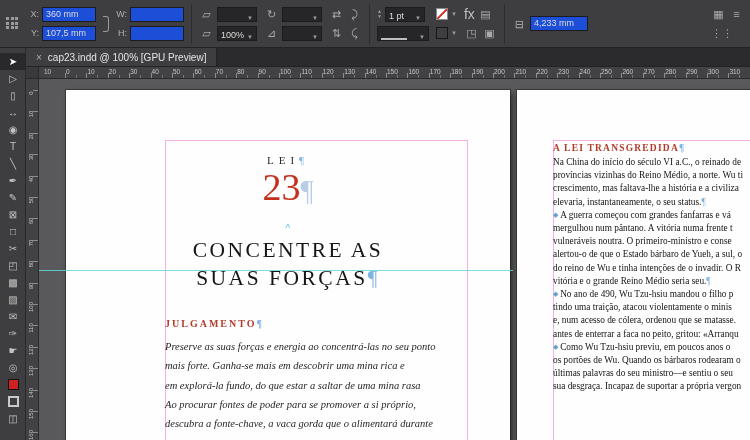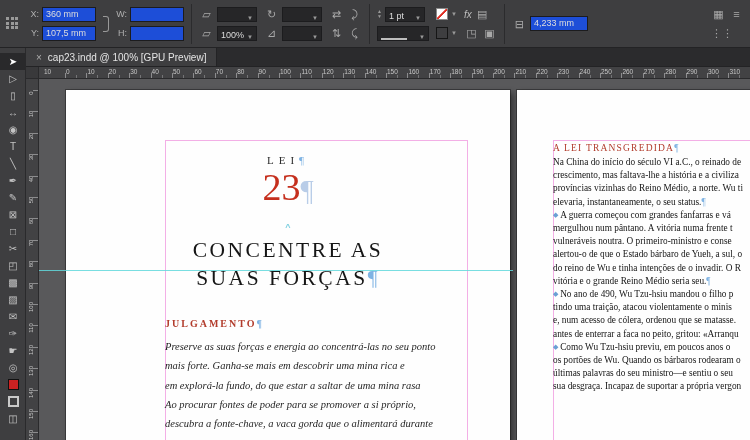--- a/index.html
+++ b/index.html
@@ -19,21 +19,21 @@
   .icon{font-size:11px;color:#a9a9a9;width:15px;text-align:center;line-height:14px}
   .vsep{width:1px;height:40px;background:#2b2b2d}
   .stepper{display:flex;flex-direction:column;font-size:5px;color:#999;line-height:5px;text-align:center}
   .proxy{width:13px;height:13px;display:grid;grid-template-columns:repeat(3,1fr);gap:1px;margin-right:2px}
   .proxy i{background:#9a9a9a;width:3px;height:3px;display:block}
   .chain{width:6px;height:16px;border:1px solid #999;border-left:none;border-radius:0 3px 3px 0}
   .noneswatch{width:12px;height:12px;background:linear-gradient(135deg,#fff 42%,#e03026 46%,#e03026 56%,#fff 60%);border:1px solid #8a8a8a}
   .redswatch{width:12px;height:12px;border:1px solid #161616}
   .strokeline{width:26px;height:2px;background:#bdbdbd}
   .mlauto{margin-left:auto}
-  .fx{font-size:10px;font-style:italic;color:#bdbdbd}
+  .fx{font-size:14px;color:#bdbdbd}
 
   
   .tabbar{position:absolute;left:26px;top:48px;right:0;height:19px;background:#2b2b2d;border-bottom:1px solid #232325;display:flex;z-index:4}
   .tab{display:flex;align-items:center;gap:6px;background:#3e3e40;padding:0 10px;font-size:10px;color:#e4e4e4;border-right:1px solid #232325;white-space:nowrap}
   .tab-close{color:#aeaeae;font-size:10px;cursor:pointer}
 
   
   .corner{position:absolute;left:26px;top:67px;width:13px;height:12px;background:#39393b;border-right:1px solid #2a2a2c;border-bottom:1px solid #2a2a2c;z-index:4}
   .hruler{position:absolute;left:39px;top:67px;right:0;height:12px;background:#424244;border-bottom:1px solid #2a2a2c;overflow:hidden;z-index:4}
   .hruler::before{content:"";position:absolute;left:26.4px;right:0;bottom:0;height:5px;
@@ -74,21 +74,21 @@
   .title{position:absolute;left:0;right:0;top:146px;text-align:center;font-family:"Liberation Serif",serif;
          font-size:21.5px;letter-spacing:2.5px;line-height:28px;color:#161616}
   .judg{position:absolute;left:99px;top:228px;font-family:"Liberation Serif",serif;font-size:10px;
         letter-spacing:2px;font-weight:bold;color:#b23c2c}
   .body{position:absolute;left:99px;top:247px;width:312px;font-family:"Liberation Serif",serif;font-style:italic;
         font-size:10.5px;line-height:19.3px;color:#1f1f1f}
   .iline{white-space:nowrap}
 
   
   .rhead{position:absolute;left:36px;top:53px;font-family:"Liberation Serif",serif;font-size:9.5px;
-         letter-spacing:1.2px;font-weight:normal;color:#b23c2c}
+         letter-spacing:1.2px;font-weight:bold;color:#b23c2c}
   .rbody{position:absolute;left:36px;top:66px;font-family:"Liberation Serif",serif;font-size:9.3px;
          line-height:13.2px;color:#141414}
   .rline{white-space:nowrap}
   .marker{color:#6b9fd4;font-size:7px;vertical-align:1px}
   .pilcrow{color:#7fb3e3;font-style:normal}
 </style>
 </head>
 <body>
 
 <div class="app">
@@ -342,22 +342,22 @@
         </div>
     </div>
 
     <div class="page page-right">
       <div class="margins"></div>
       <div class="rhead">
         <span>A LEI TRANSGREDIDA</span><span class="pilcrow">¶</span>
       </div>
       <div class="rbody">
           <div class="rline">Na China do início do século VI a.C., o reinado de</div>
+          <div class="rline">províncias vizinhas do Reino Médio, a norte. Wu ti</div>
           <div class="rline">crescimento, mas faltava-lhe a história e a civiliza</div>
-          <div class="rline">províncias vizinhas do Reino Médio, a norte. Wu ti</div>
           <div class="rline">elevaria, instantaneamente, o seu status.<span class="pilcrow">¶</span></div>
           <div class="rline"><span class="marker">◆ </span>A guerra começou com grandes fanfarras e vá</div>
           <div class="rline">mergulhou num pântano. A vitória numa frente t</div>
           <div class="rline">vulneráveis noutra. O primeiro-ministro e conse</div>
           <div class="rline">alertou-o de que o Estado bárbaro de Yueh, a sul, o</div>
           <div class="rline">do reino de Wu e tinha intenções de o invadir. O R</div>
           <div class="rline">vitória e o grande Reino Médio seria seu.<span class="pilcrow">¶</span></div>
           <div class="rline"><span class="marker">◆ </span>No ano de 490, Wu Tzu-hsiu mandou o filho p</div>
           <div class="rline">tindo uma traição, atacou violentamente o minis</div>
           <div class="rline">e, num acesso de cólera, ordenou que se matasse.</div>

